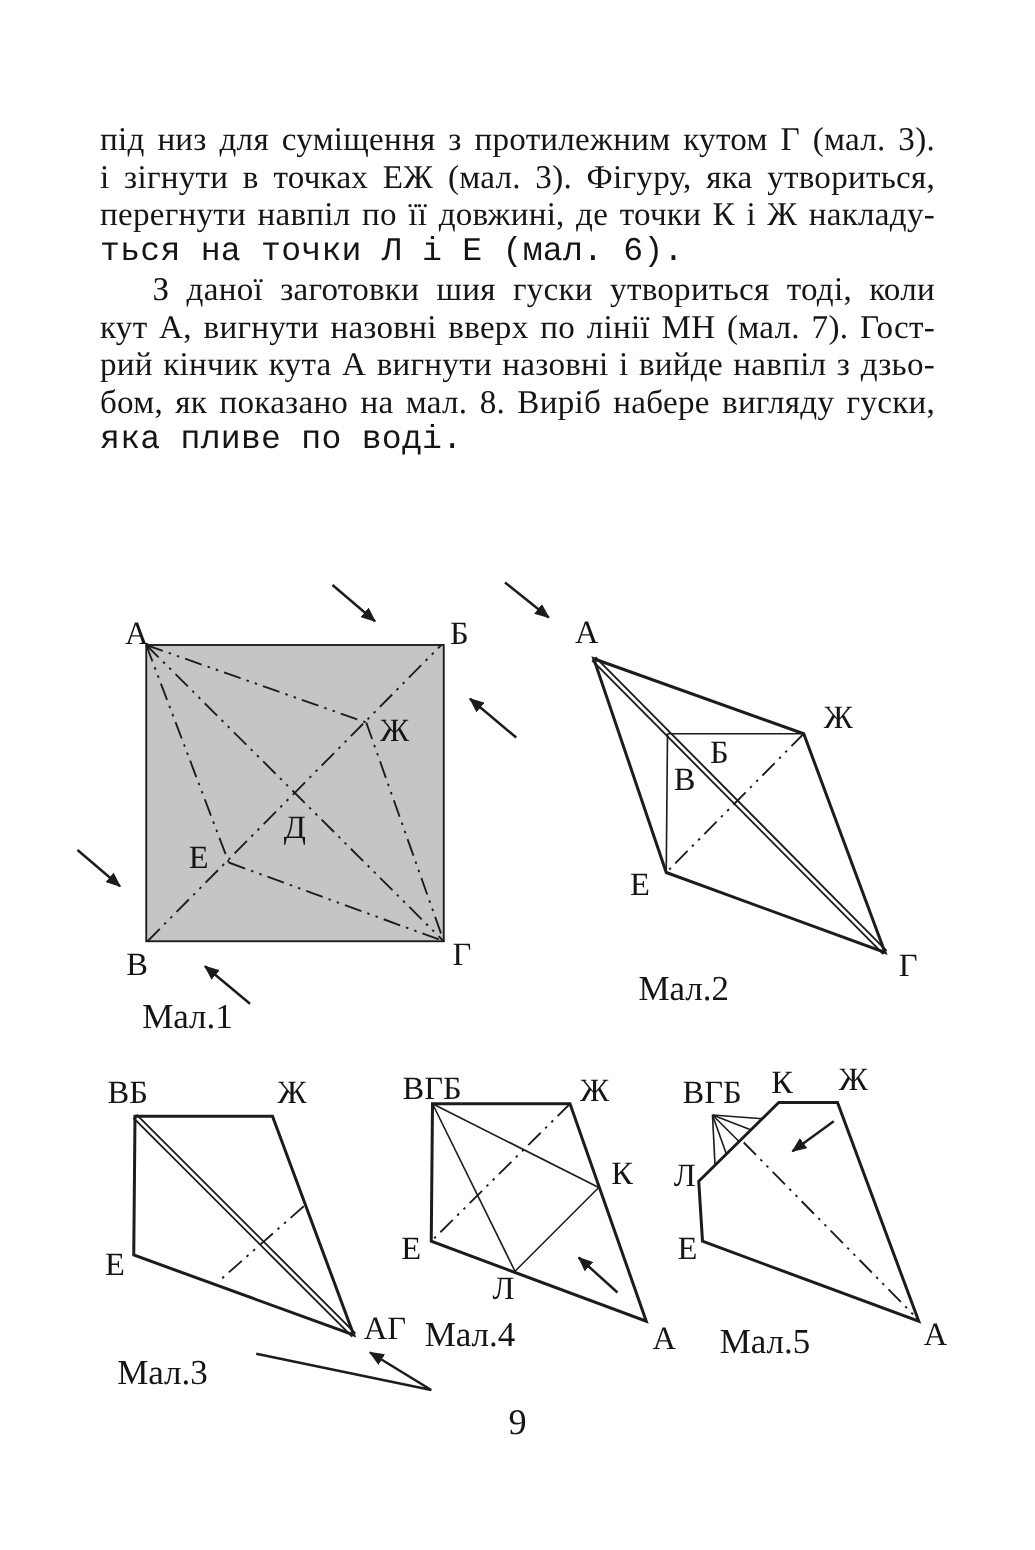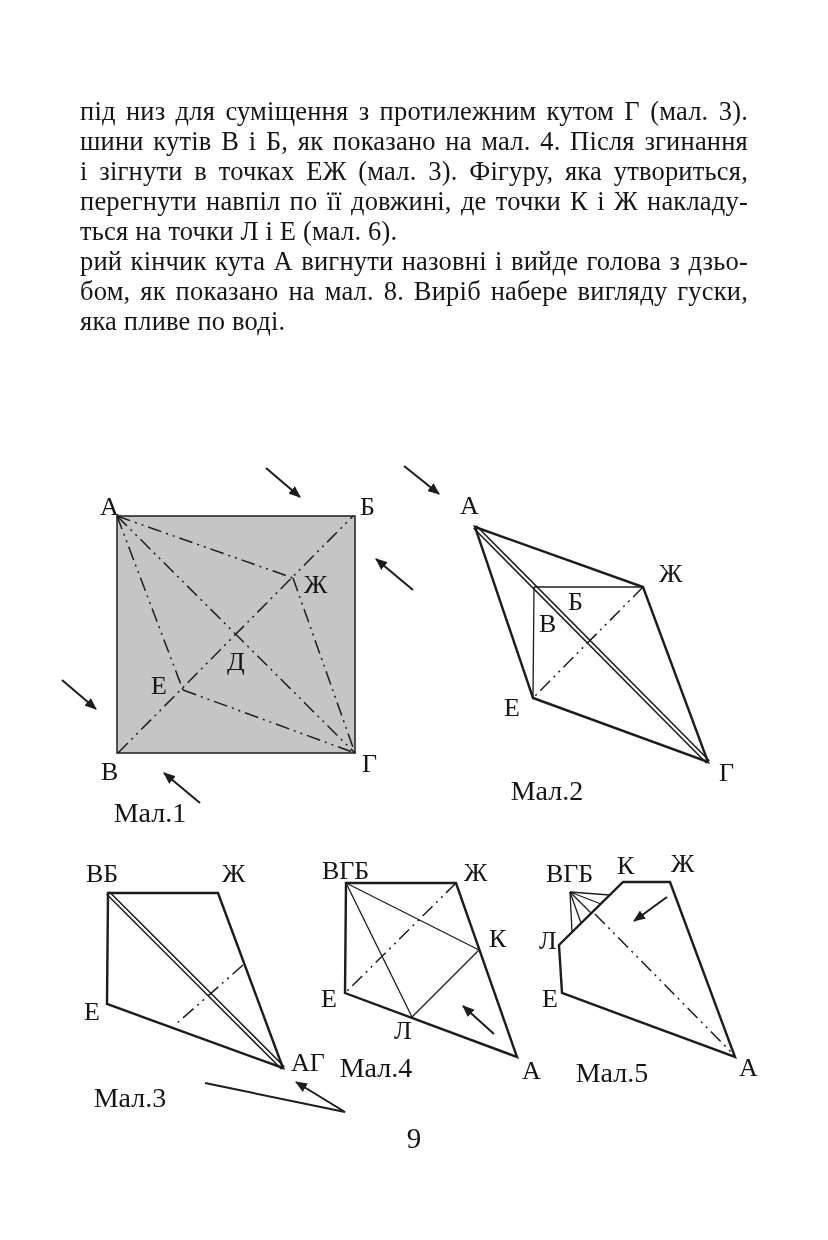--- a/index.html
+++ b/index.html
@@ -16,21 +16,21 @@
     left:80px;top:96px;width:668px;
   }
   .ln{
     font-size:26.5px;
     line-height:30px;
     text-align:justify;
     text-align-last:justify;
     white-space:normal;
     letter-spacing:0.2px;
   }
-  .ln.last{text-align-last:left;}
+  .ln.last{text-align-last:left;font-family:Liberation Mono, monospace;}
   .ln.indent{text-indent:42px;}
   .fig-svg{position:absolute;left:0;top:440px;}
   .pt-label{
     font-family:"Liberation Serif","DejaVu Serif",serif;
     font-size:26px;fill:#151515;
   }
   .cap{
     font-family:"Liberation Serif","DejaVu Serif",serif;
     font-size:28px;fill:#151515;
   }
@@ -46,27 +46,28 @@
   }
 </style>
 </head>
 <body>
 
 <div class="page">
 
   <div class="text-block">
     <div class="para">
       <div class="ln">під низ для суміщення з протилежним кутом Г (мал. 3).</div>
-      <div class="ln">шини кутів В і Б, як показано на мал. 4. Після згинання</div>
       <div class="ln">і зігнути в точках ЕЖ (мал. 3). Фігуру, яка утвориться,</div>
       <div class="ln">перегнути навпіл по її довжині, де точки К і Ж накладу-</div>
       <div class="ln last">ться на точки Л і Е (мал. 6).</div>
     </div>
     <div class="para">
-      <div class="ln">рий кінчик кута А вигнути назовні і вийде голова з дзьо-</div>
+      <div class="ln indent">З даної заготовки шия гуски утвориться тоді, коли</div>
+      <div class="ln">кут А, вигнути назовні вверх по лінії МН (мал. 7). Гост-</div>
+      <div class="ln">рий кінчик кута А вигнути назовні і вийде навпіл з дзьо-</div>
       <div class="ln">бом, як показано на мал. 8. Виріб набере вигляду гуски,</div>
       <div class="ln last">яка пливе по воді.</div>
     </div>
   </div>
 
   <svg class="fig-svg" width="828" height="720" viewBox="0 440 828 720">
     <defs>
       <marker id="ah" markerWidth="13" markerHeight="10" refX="11" refY="5" orient="auto" markerUnits="userSpaceOnUse">
         <path d="M0,0 L12,5 L0,10 z" fill="#1c1c1c"></path>
       </marker>

